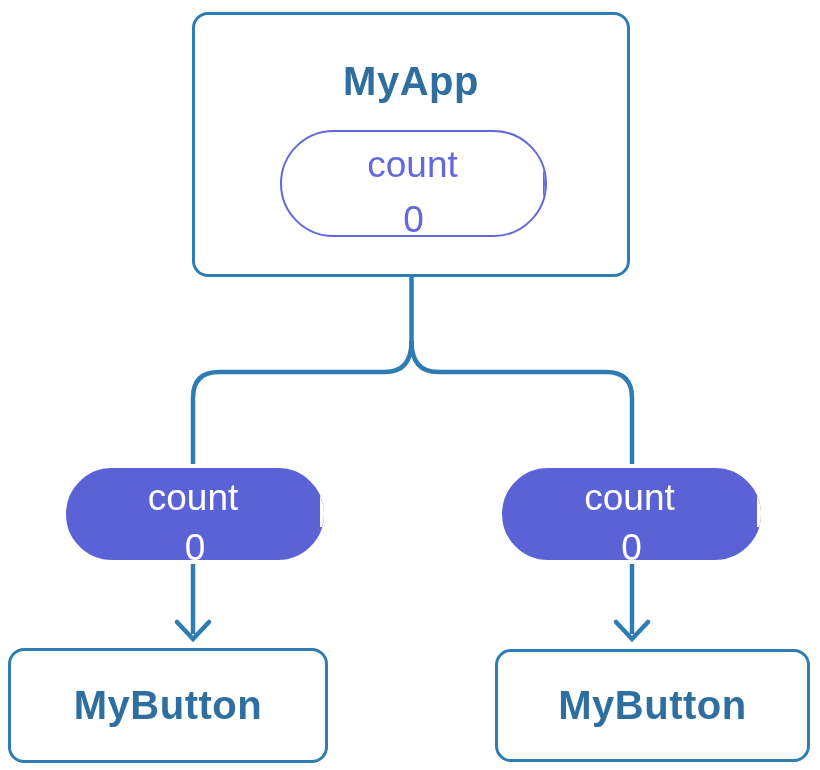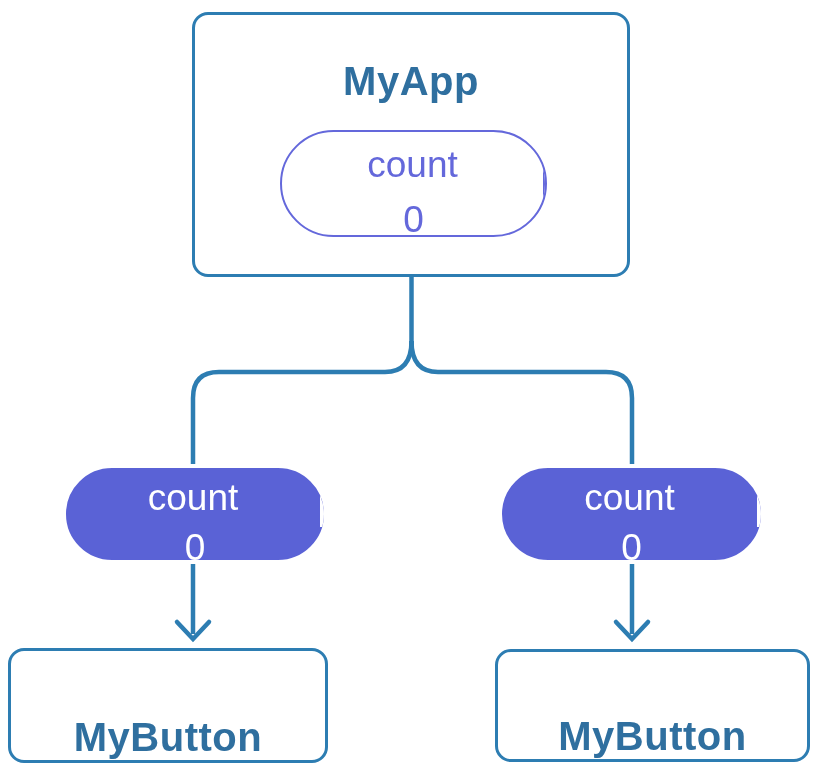--- a/index.html
+++ b/index.html
@@ -89,21 +89,21 @@
     border: 4px solid #ffffff;
     color: var(--pill_text_light);
     width: 266px; height: 100px;
   }
   .pill.solid .cell.name { flex: 0 0 64.5%; border-right: 4px solid #ffffff; }
   .pill.solid.pill-left  { left: 62px;  top: 464px; }
   .pill.solid.pill-right { left: 498px; top: 464px; width: 267px; }
 
   .child-card {
     display: flex;
-    align-items: flex-end;
+    align-items: center;
     justify-content: center;
   }
   .child-card.child-left  { left: 8px;   top: 648px; width: 320px; height: 115px; }
   .child-card.child-right { left: 495px; top: 649px; width: 315px; height: 113px; }
 </style>
 </head>
 <body>
 
 <div class="canvas">
 

